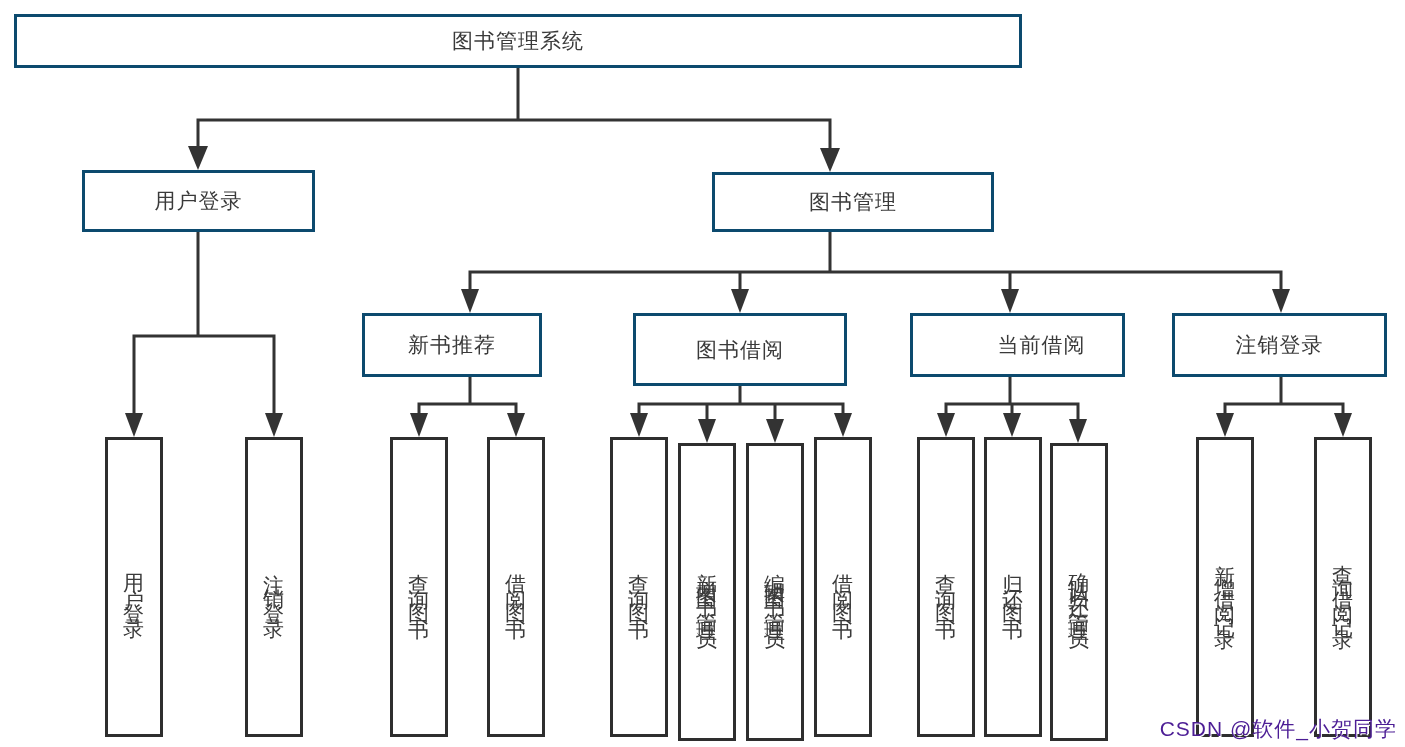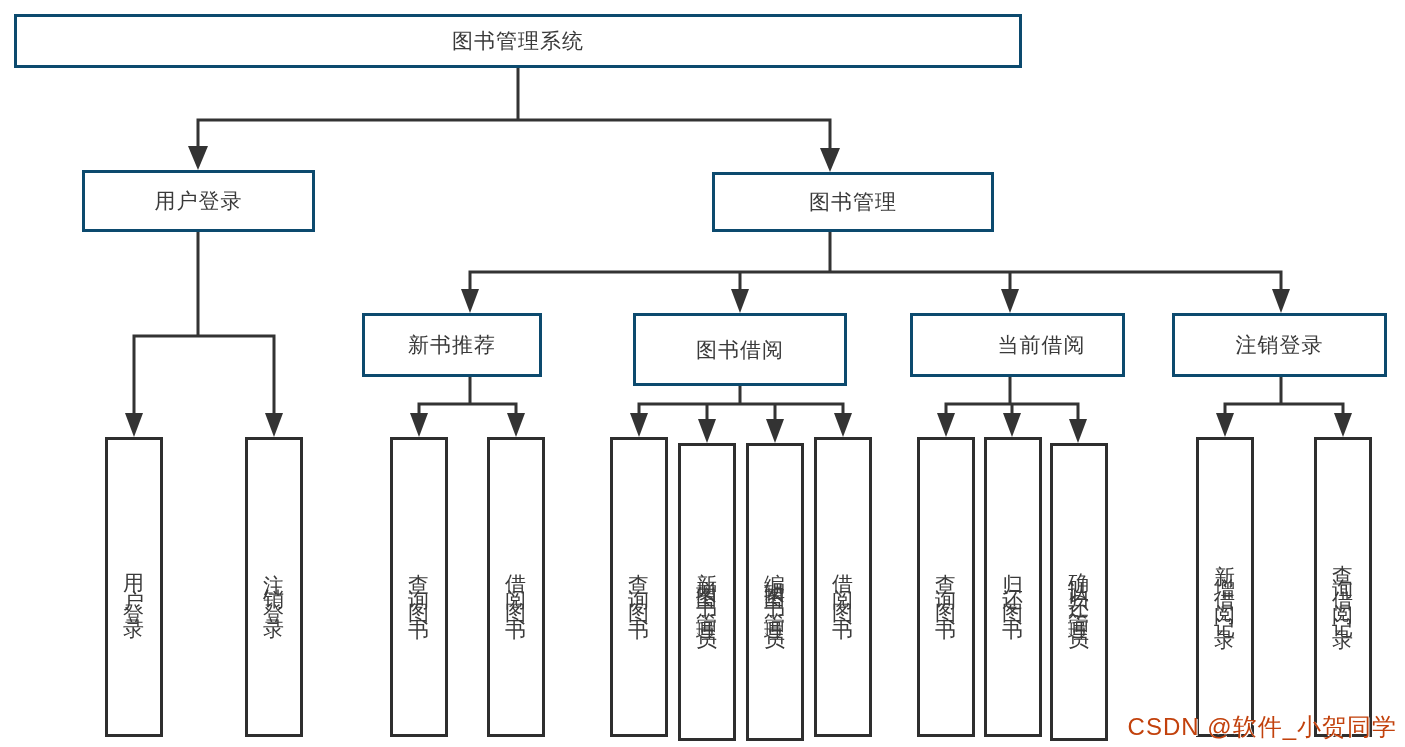--- a/index.html
+++ b/index.html
@@ -47,22 +47,22 @@
     line-height: 1;
     white-space: nowrap;
   }
   .ls4 { letter-spacing: 15px; }
   .ls6 { letter-spacing: 13px; }
   .ls9 { letter-spacing: 8px; }
   .watermark {
     position: absolute;
     right: 8px;
     bottom: 4px;
-    font-size: 24px;
-    color: #c2410c;
+    font-size: 21px;
+    color: #4c1d95;
     text-shadow: 1px 1px 0 #ffffff;
     letter-spacing: 1px;
     z-index: 5;
     white-space: nowrap;
   }
 </style>
 </head>
 <body>
 
 <div class="stage">

